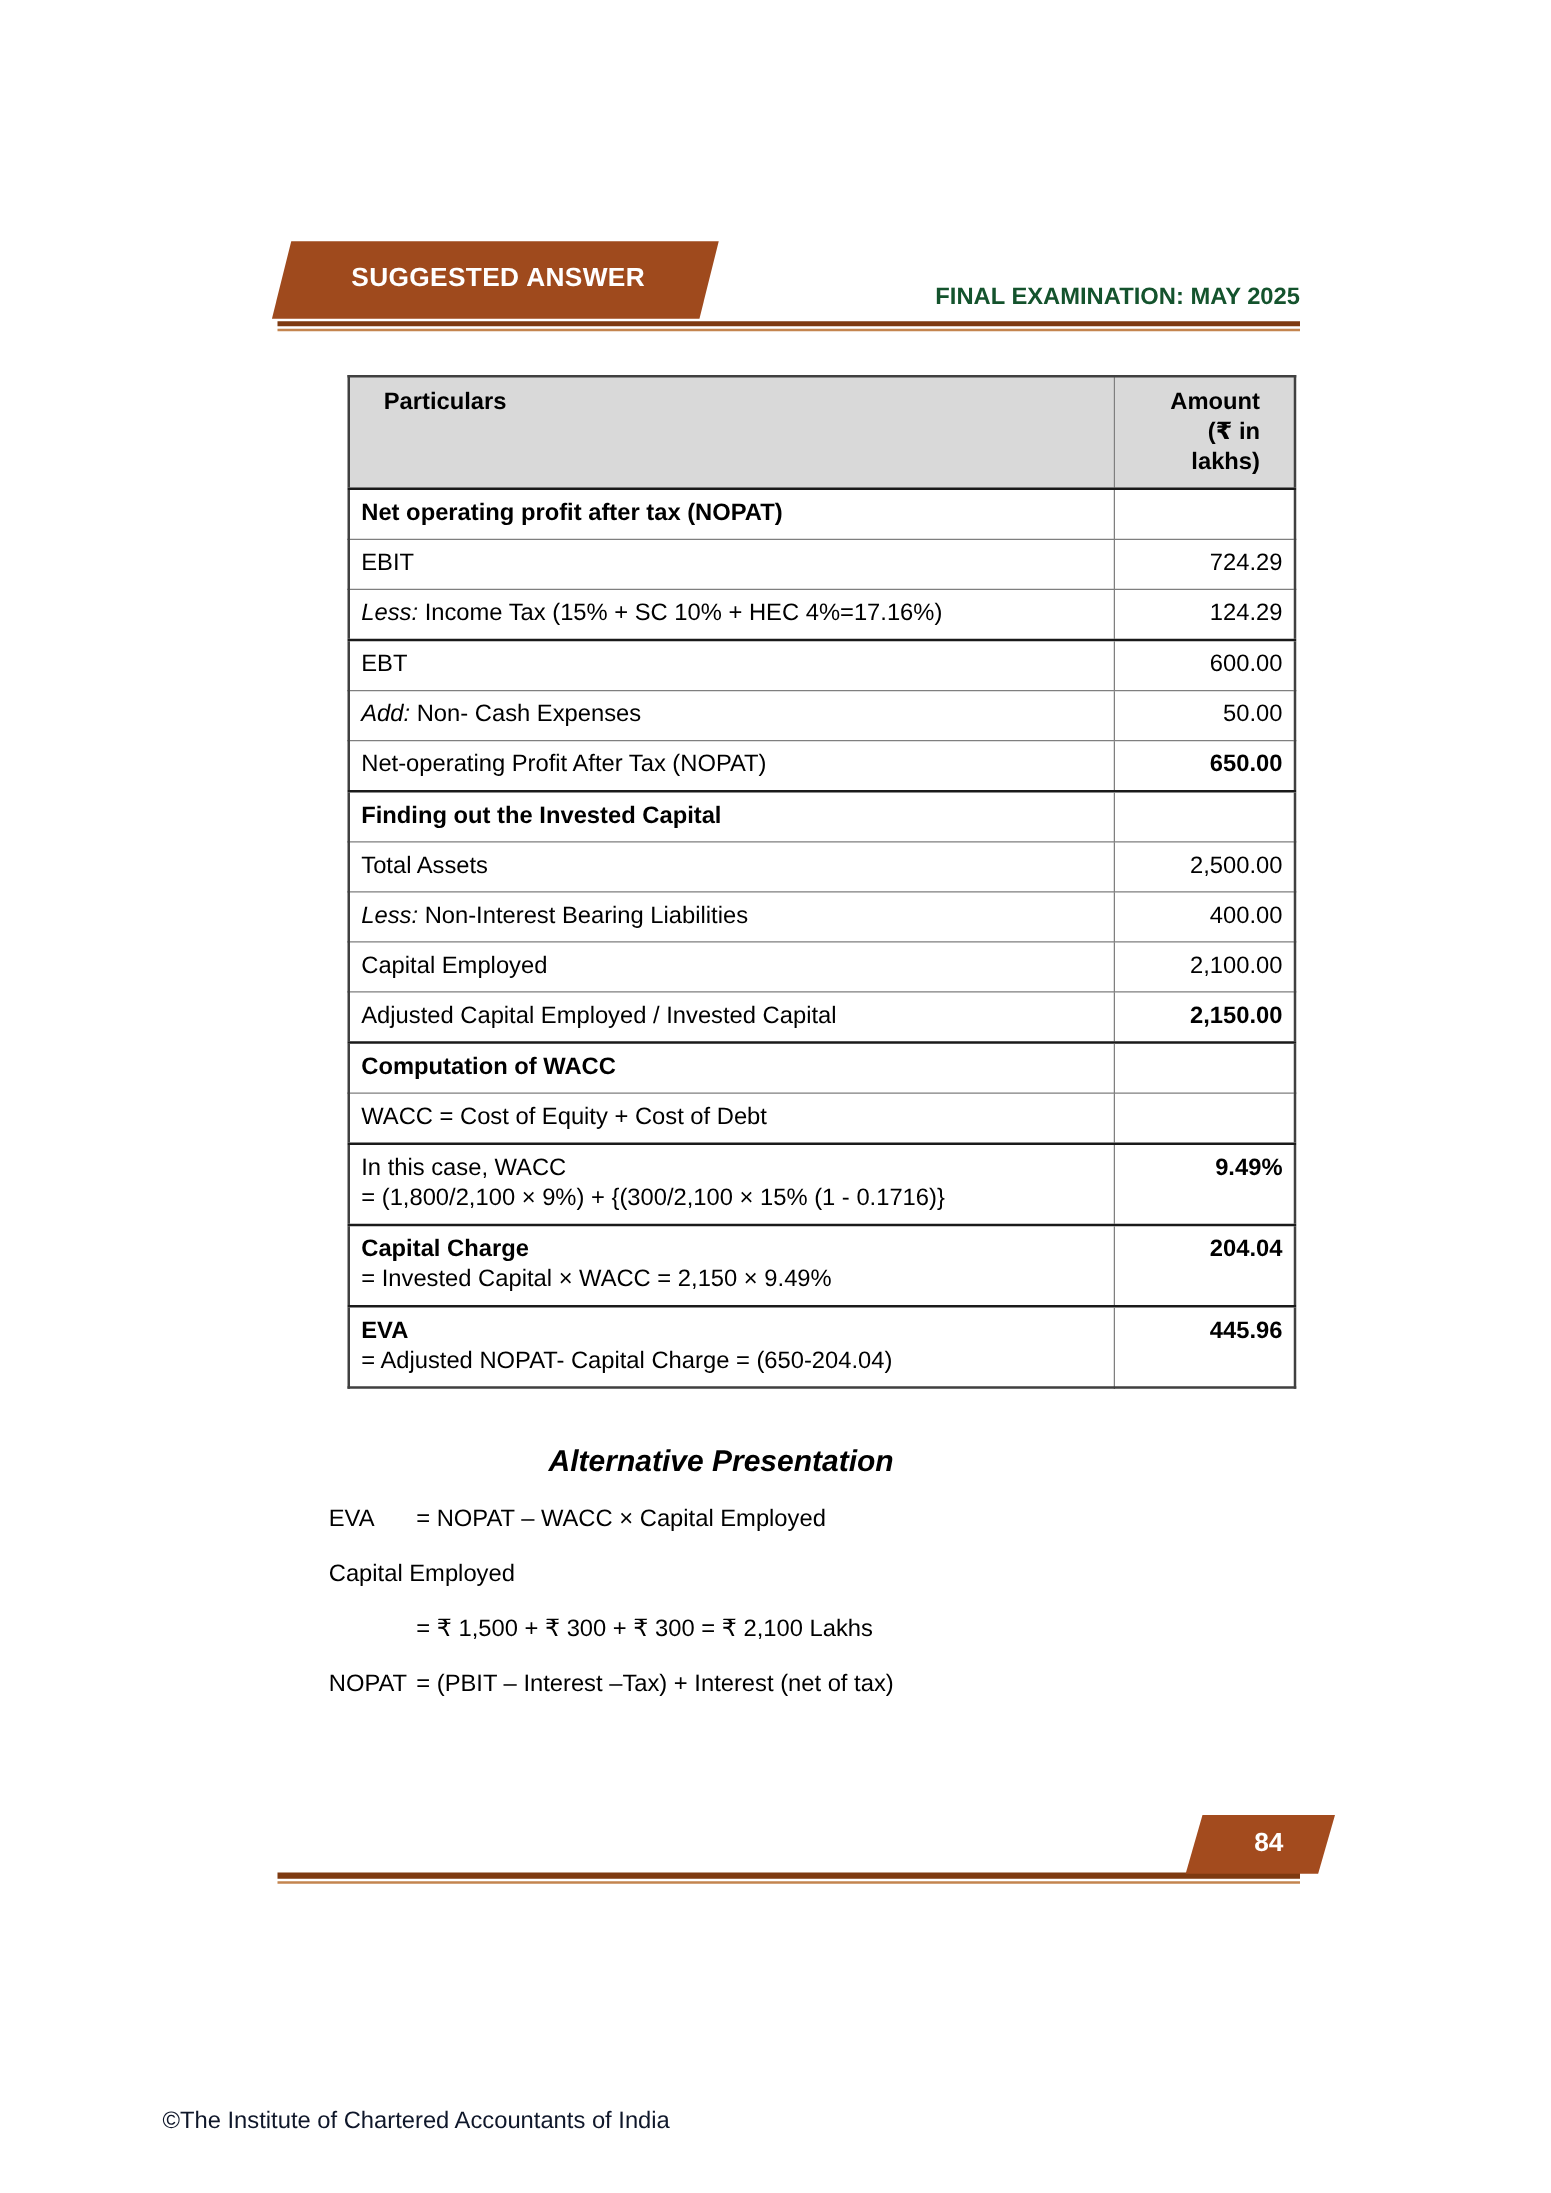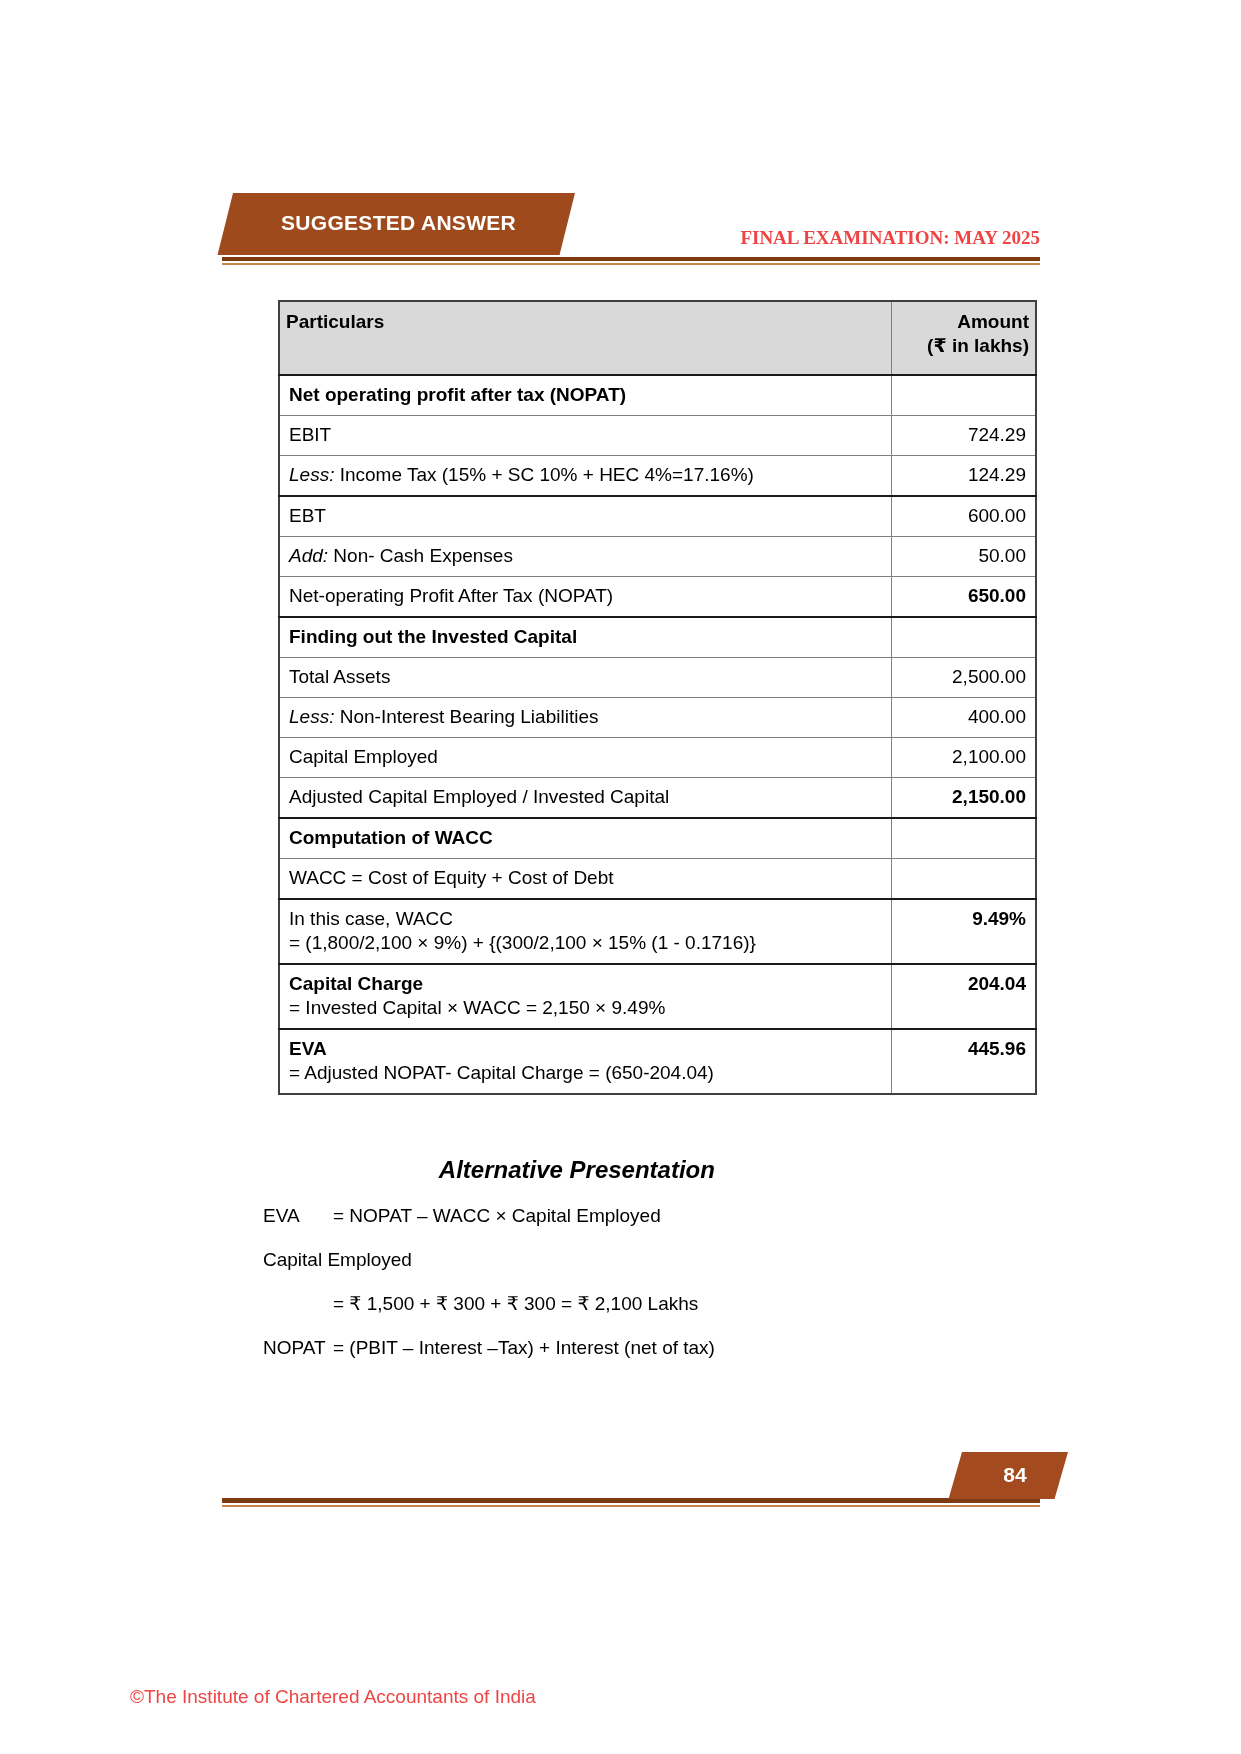--- a/index.html
+++ b/index.html
@@ -14,39 +14,39 @@
     position:absolute; left:233px; top:193px; width:342px; height:62px;
     background:#9F4A1D; transform:skewX(-14deg); transform-origin:top left;
   }
   .banner-text {
     display:block; transform:skewX(14deg); transform-origin:top left;
     color:#ffffff; font-weight:bold; font-size:21px; letter-spacing:0.3px;
     padding:18px 0 0 48px; white-space:nowrap;
   }
   .exam-title {
     position:absolute; top:227px; right:201px;
-    color:#ef4444; font-weight:bold; font-size:19px; white-space:nowrap;font-family:Liberation Serif, serif;
+    color:#14532d; font-weight:bold; font-size:19px; white-space:nowrap;
   }
   .rule { position:absolute; left:222px; width:818px; }
   .rule-top-dark  { top:257px; height:4px; background:#7E3A11; }
   .rule-top-light { top:263px; height:2px; background:#C4854F; }
 
   
   .main-table {
     position:absolute; left:278px; top:300px; width:757px;
     border-collapse:collapse; table-layout:fixed;
     font-size:19px; line-height:24px;
   }
   .main-table col.c1 { width:612px; }
   .main-table col.c2 { width:145px; }
   .main-table, .main-table th, .main-table td { border:1px solid #7f7f7f; }
   .main-table { border:2px solid #404040; }
   .main-table th {
     background:#D9D9D9; height:56px; vertical-align:top;
-    padding:8px 6px; font-size:19px;
+    padding:8px 27px; font-size:19px;
   }
   .main-table th.h-particulars { text-align:left; }
   .main-table th.h-amount { text-align:right; }
   .main-table td { padding:7px 9px 8px 9px; vertical-align:top;margin-top:28px; }
   .main-table thead th { border-bottom:2px solid #1a1a1a; }
   .main-table tr.divider-top td { border-top:2px solid #1a1a1a; }
   .cell-amount { text-align:right; }
   .bold { font-weight:bold; }
   .main-table em { font-weight:normal; }
 
@@ -62,21 +62,21 @@
   .rule-bottom-light { top:1505px; height:2px; background:#C4854F; }
   .page-badge {
     position:absolute; left:962px; top:1452px; width:106px; height:47px;
     background:#A34B1E; transform:skewX(-16deg); transform-origin:top left;
   }
   .page-badge-text {
     display:block; transform:skewX(16deg); transform-origin:top left;
     color:#ffffff; font-weight:bold; font-size:21px; text-align:center;
     padding-top:11px;
   }
-  .copyright { position:absolute; left:130px; top:1686px; font-size:19px; color:#ef4444; }
+  .copyright { position:absolute; left:130px; top:1686px; font-size:19px; color:#0f172a; }
 </style>
 </head>
 <body>
 
 <div class="page">
 
   <div class="banner">
     <span class="banner-text">SUGGESTED ANSWER</span>
   </div>
 

